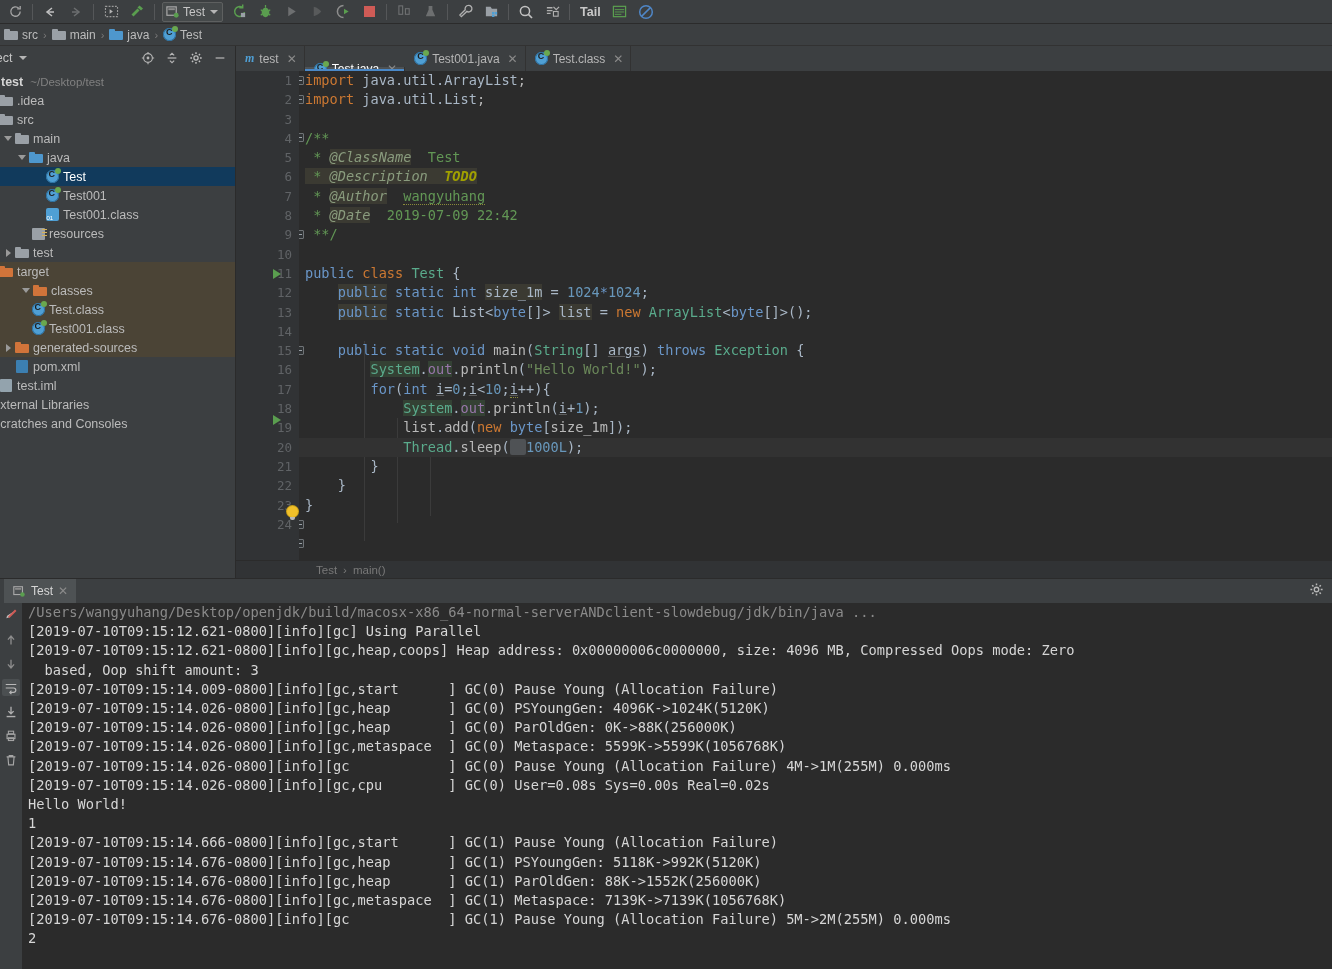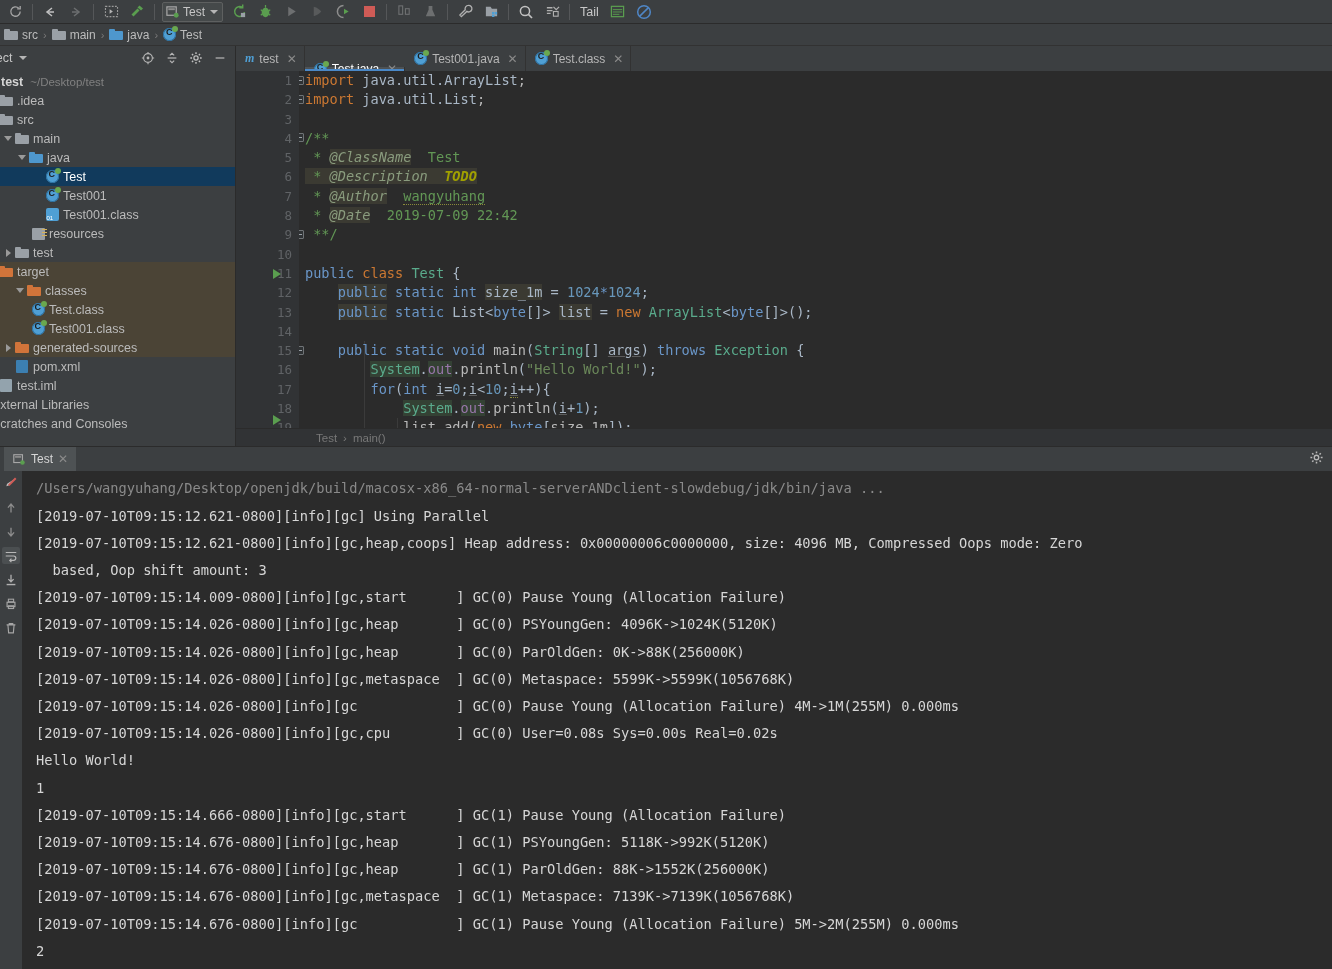--- a/index.html
+++ b/index.html
@@ -18,21 +18,21 @@
     border-bottom:1px solid #2b2b2b; flex:0 0 24px; padding-left:2px;
   }
   .tb-btn { width:26px; height:22px; display:flex; align-items:center; justify-content:center; }
   .tb-sep { width:1px; height:16px; background:#555759; margin:0 4px; }
   .tb-run-cfg {
     display:flex; align-items:center; height:20px; background:#45494a;
     border:1px solid #5e6060; border-radius:2px; padding:0 4px 0 2px; margin:0 3px;
   }
   .tb-run-cfg .lbl { font-size:12px; color:#c6c6c6; margin:0 5px 0 3px; }
   .caret-dn { width:0;height:0;border-left:4px solid transparent;border-right:4px solid transparent;border-top:4px solid #b5b5b5; }
-  .tb-tail { font-size:12.5px; color:#c8c8c8; padding:0 6px; }
+  .tb-tail { font-size:12.5px; color:#c8c8c8; padding:0 6px;font-weight:bold; }
 
   
   .crumbbar {
     height:22px; background:#3c3f41; display:flex; align-items:center;
     flex:0 0 22px; border-bottom:1px solid #323232; padding-left:4px;
   }
   .crumb { display:flex; align-items:center; gap:4px; font-size:12px; color:#bcbcbc; }
   .crumb-sep { color:#7a7a7a; margin:0 5px; font-size:11px; }
 
   
@@ -126,21 +126,21 @@
   
   .console { flex:0 0 391px; display:flex; flex-direction:column; background:#2b2b2b; border-top:1px solid #2b2b2b; }
   .con-tabbar { height:24px; flex:0 0 24px; background:#3c3f41; display:flex; align-items:center; padding-left:4px; }
   .con-tab { display:flex; align-items:center; gap:5px; padding:0 8px; height:24px; font-size:12px; color:#d6d6d6; background:#4e5254; }
   .con-gear { margin-left:auto; margin-right:8px; }
   .con-main { flex:1 1 auto; display:flex; min-height:0; }
   .con-rail { width:22px; flex:0 0 22px; background:#3c3f41; display:flex; flex-direction:column; align-items:center; padding-top:4px; gap:7px; }
   .rail-i { width:18px; height:17px; display:flex; align-items:center; justify-content:center; }
   .con-out { flex:1 1 auto; background:#2b2b2b; overflow:hidden; position:relative; padding-top:0px; }
   pre.conlog { font-family:"DejaVu Sans Mono", monospace; font-size:13.7px; line-height:19.2px;
-               color:#d6d6d6; margin:8px; padding:0 0 0 6px; white-space:pre; }
+               color:#d6d6d6; margin:0; padding:0 0 0 6px; white-space:pre; }
   .con-out .firstline { color:#8a8a8a; }
 </style>
 </head>
 <body>
 
 <div class="app">
 
   <div class="toolbar">
     <div class="tb-btn">
       <svg width="15" height="15" viewBox="0 0 16 16">
@@ -415,21 +415,21 @@
         </div>
 
         <div class="trow target-bg" style="padding-left:0px">
           <span class="tw"></span>
           <span class="ti" style="margin-left:-14px">
               <span class="fold orange"></span>
             </span>
           <span class="tlabel">target</span>
         </div>
 
-        <div class="trow target-bg" style="padding-left:14px">
+        <div class="trow target-bg" style="padding-left:20px">
           <span class="tw">
               <span class="arr-d"></span>
             </span>
           <span class="ti">
               <span class="fold orange"></span>
             </span>
           <span class="tlabel">classes</span>
         </div>
 
         <div class="trow target-bg" style="padding-left:30px">

